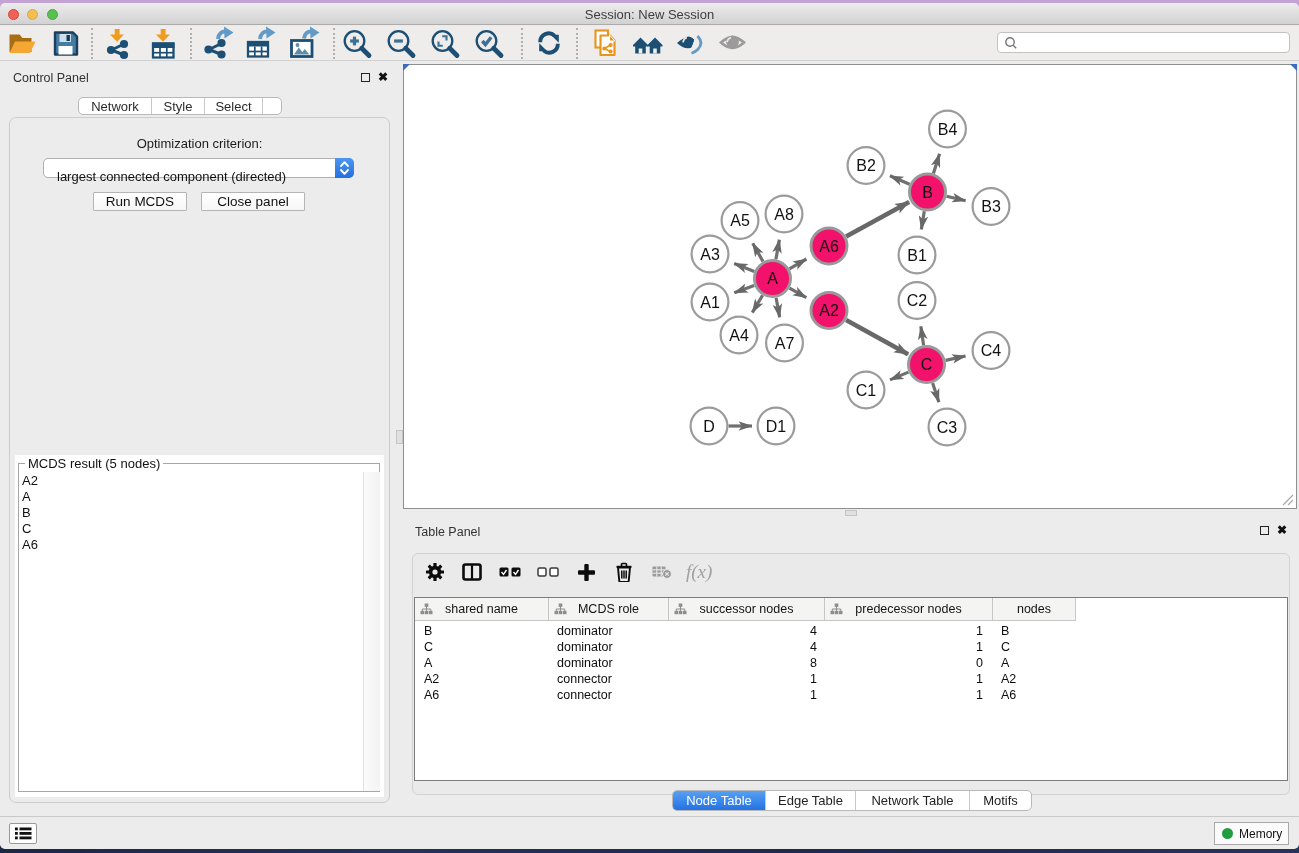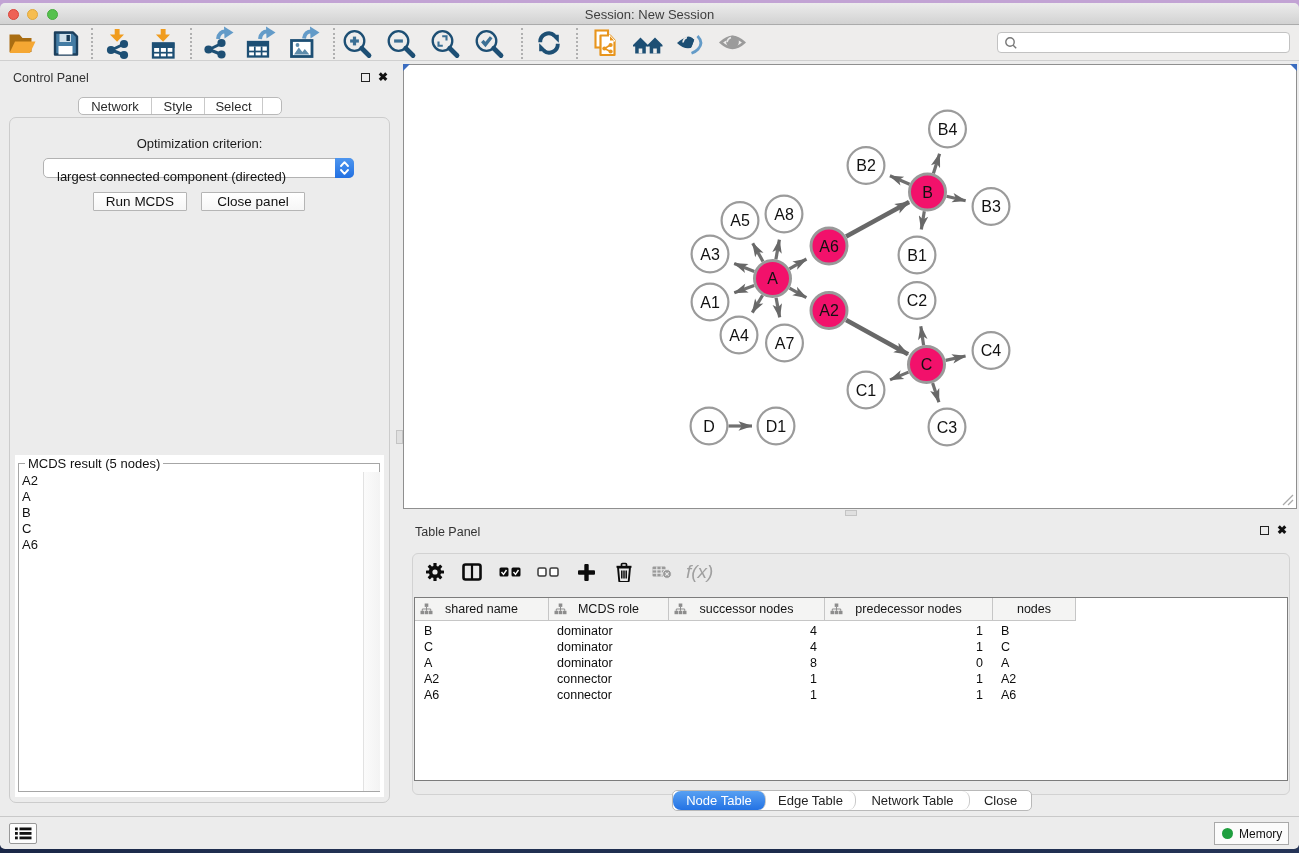--- a/index.html
+++ b/index.html
@@ -75,21 +75,21 @@
   #tblHead .hc { height:100%; border-right:1px solid #c6c6c6; position:relative;
     font-size:12.5px; color:#141414; }
   #tblHead .hc svg { position:absolute; left:5px; top:5px; }
   #tblHead .hc span { position:absolute; left:0; top:4px; width:100%; text-align:center; }
   .row { position:absolute; left:0; width:100%; height:16px; font-size:12.5px; color:#0d0d0d; }
   .row span { position:absolute; top:1px; }
   
   #btmTabs { top:790px; left:672px; height:21px; display:flex; background:#fff;
     border:1px solid #b9b9b9; border-radius:5px; overflow:hidden; }
   #btmTabs .seg { display:flex; align-items:center; justify-content:center;
-    font-size:13px; color:#222; border-right:1px solid #c9c9c9;border-radius:8px; }
+    font-size:13px; color:#222; border-right:1px solid #c9c9c9; }
   #btmTabs .seg:last-child { border-right:none; }
   #btmTabs .sel { background:linear-gradient(#58a0f2,#2372e4); color:#fff; }
   
   #statusSep { top:816px; left:0; width:1299px; height:1px; background:#c9c9c9; }
   #statusBar { top:817px; left:0; width:1299px; height:32px; background:#ececec;
     border-radius:0 0 5px 5px; }
   #deskBot { top:845px; left:0; width:1299px; height:8px;
     background:linear-gradient(90deg,#1a2747,#233355 30%,#1c2b4c 60%,#253457); z-index:-1;}
   #listBtn { top:823px; left:9px; width:28px; height:21px; background:#fdfdfd;
     border:1px solid #999; border-radius:2px; }
@@ -429,21 +429,21 @@
 <rect x="0.5" y="1.5" width="13" height="10" rx="1" fill="#9a9a9a"></rect>
 <g stroke="#eaeaea" stroke-width="1.1">
 <line x1="0.5" y1="4.8" x2="13.5" y2="4.8"></line>
       <line x1="0.5" y1="8.2" x2="13.5" y2="8.2"></line>
 <line x1="4.8" y1="1.5" x2="4.8" y2="11.5"></line>
       <line x1="9.2" y1="1.5" x2="9.2" y2="11.5"></line>
 </g>
 <circle cx="15" cy="9" r="4.4" fill="#9a9a9a" stroke="#eaeaea" stroke-width="1"></circle>
 <path d="M13.3 7.3 l3.4 3.4 M16.7 7.3 l-3.4 3.4" stroke="#eaeaea" stroke-width="1.2"></path>
   </svg>
-<div class="abs" style="left:686px;top:561px;width:34px;font-family:Liberation Sans, sans-serif;font-style:italic;font-size:19px;color:#a0a0a0;">f(x)</div>
+<div class="abs" style="left:686px;top:561px;width:34px;font-family:Liberation Serif, serif;font-style:italic;font-size:19px;color:#a0a0a0;">f(x)</div>
 <div class="abs" id="tbl">
   <div id="tblHead">
     <div class="hc" style="width:134px">
         <svg width="13" height="12" viewBox="0 0 13 12">
           <g fill="#8d8d8d">
             <rect x="4.7" y="0.5" width="3.6" height="3.4"></rect>
             <rect x="0.5" y="7.8" width="3.6" height="3.4"></rect>
             <rect x="4.7" y="7.8" width="3.6" height="3.4"></rect>
             <rect x="8.9" y="7.8" width="3.6" height="3.4"></rect>
           </g>
@@ -544,21 +544,21 @@
       <span style="left:142px">connector</span>
       <span style="right:470px">1</span>
       <span style="right:304px">1</span>
       <span style="left:586px">A6</span>
     </div>
 </div>
 <div class="abs" id="btmTabs">
   <div class="seg sel" style="width:93px">Node Table</div>
   <div class="seg" style="width:90px">Edge Table</div>
   <div class="seg" style="width:114px">Network Table</div>
-  <div class="seg" style="width:61px">Close</div>
+  <div class="seg" style="width:61px">Motifs</div>
 </div>
 
 <div class="abs" id="deskBot"></div>
 <div class="abs" id="statusSep"></div>
 <div class="abs" id="statusBar"></div>
 <div class="abs" id="listBtn">
   <svg width="26" height="19" viewBox="0 0 26 19">
     <rect x="5" y="3.5" width="2.8" height="2.8" fill="#111"></rect>
     <rect x="9.5" y="3.5" width="12" height="2.8" fill="#111"></rect>
     <rect x="5" y="8" width="2.8" height="2.8" fill="#111"></rect>

